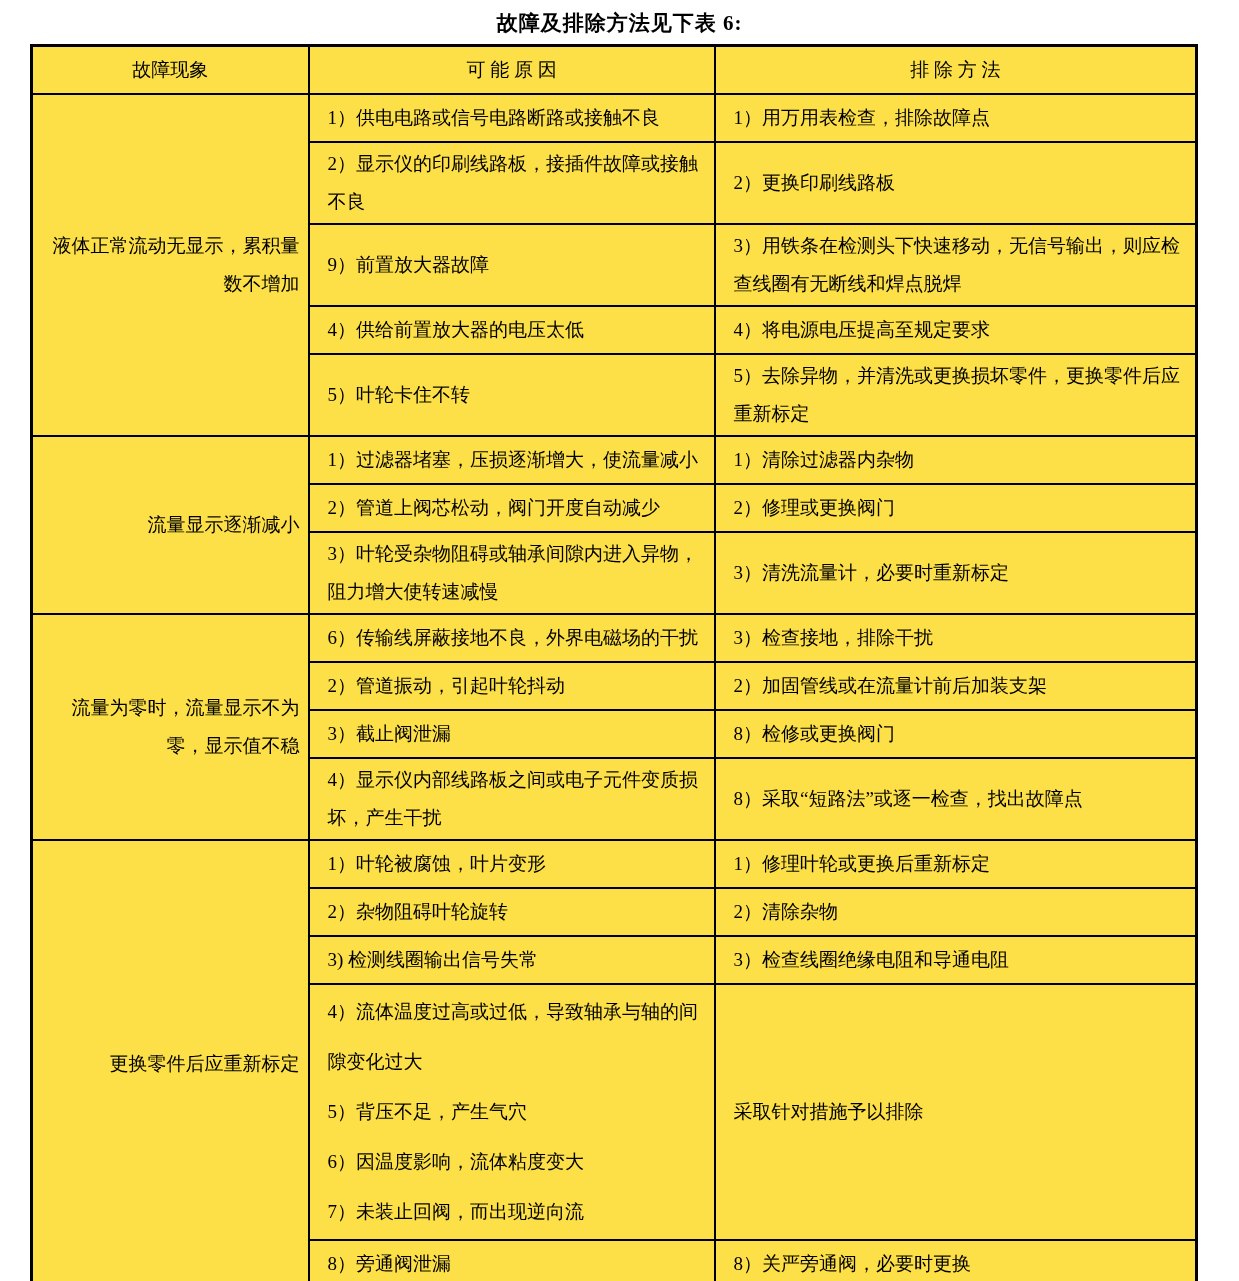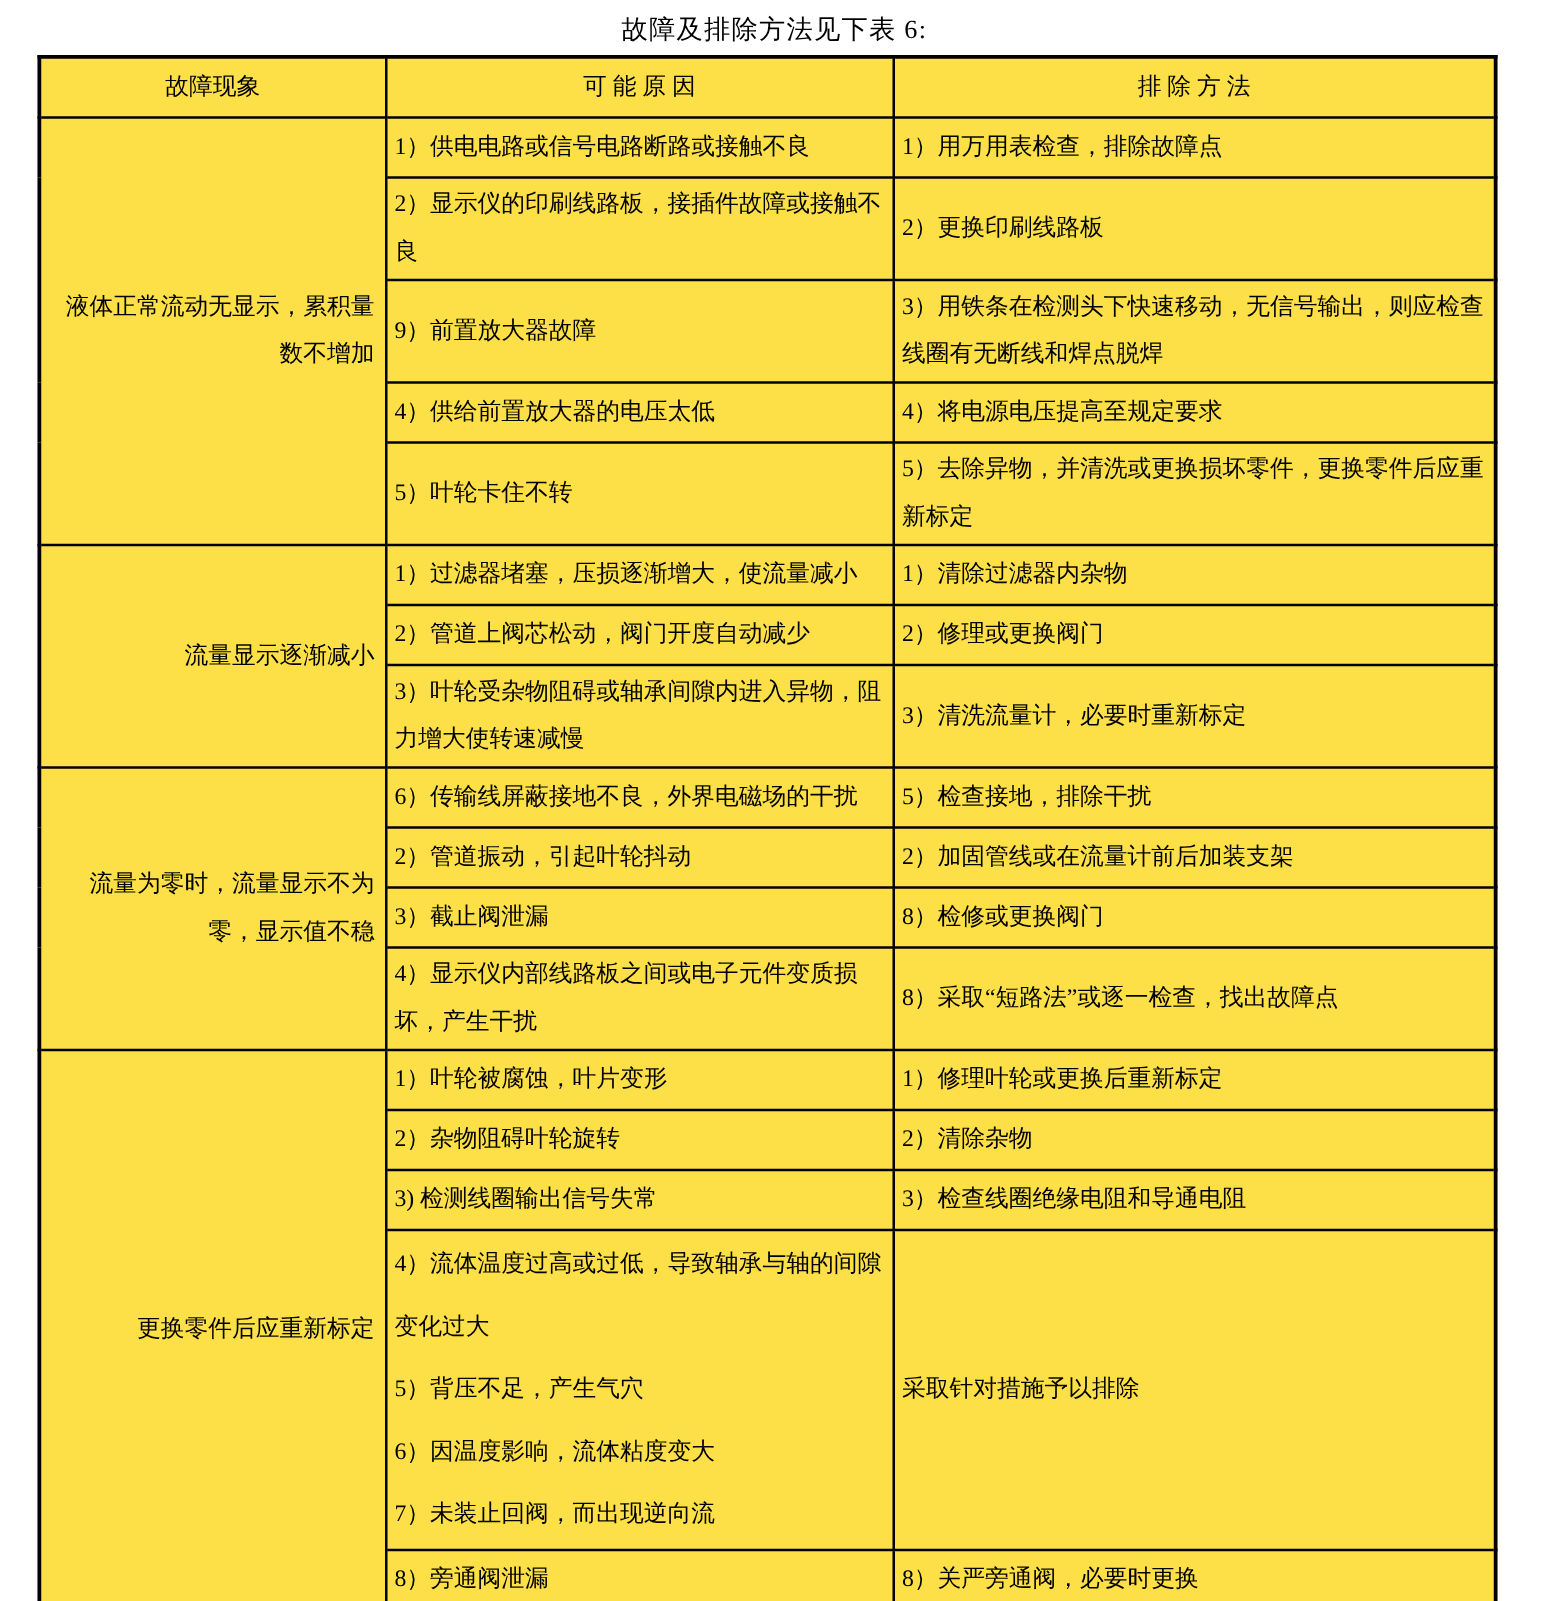--- a/index.html
+++ b/index.html
@@ -7,38 +7,38 @@
     padding: 0;
     background: #ffffff;
     width: 1239px;
     height: 1281px;
     color: #000000;
     font-family: "Liberation Serif", "DejaVu Serif", serif;
   }
   .caption {
     text-align: center;
     font-size: 21px;
-    font-weight: normal;
+    font-weight: bold;
     margin: 9px 0 7px 0;
     letter-spacing: 1px;
   }
   table.fault-table {
     table-layout: fixed;
     width: 1165px;
     margin-left: 30px;
     border-collapse: collapse;
     border: 3px solid #000;
     background: #fde047;
   }
   th, td {
     border: 2px solid #000;
     font-size: 19px;
     line-height: 38px;
     vertical-align: middle;
-    padding: 2px 8px 2px 6px;
+    padding: 2px 8px 2px 18px;
     word-break: break-all;
     overflow-wrap: anywhere;
   }
   th {
     font-weight: normal;
     text-align: center;
     height: 42px;
     line-height: 30px;
     padding: 2px 4px;
   }
@@ -95,21 +95,21 @@
         <td class="cause">2）管道上阀芯松动，阀门开度自动减少</td>
         <td>2）修理或更换阀门</td>
       </tr>
       <tr>
         <td class="cause">3）叶轮受杂物阻碍或轴承间隙内进入异物，阻力增大使转速减慢</td>
         <td>3）清洗流量计，必要时重新标定</td>
       </tr>
       <tr>
         <td rowspan="4" class="phen">流量为零时，流量显示不为零，显示值不稳</td>
         <td class="cause">6）传输线屏蔽接地不良，外界电磁场的干扰</td>
-        <td>5）检查接地，排除干扰</td>
+        <td>3）检查接地，排除干扰</td>
       </tr>
       <tr>
         <td class="cause">2）管道振动，引起叶轮抖动</td>
         <td>2）加固管线或在流量计前后加装支架</td>
       </tr>
       <tr>
         <td class="cause">3）截止阀泄漏</td>
         <td>8）检修或更换阀门</td>
       </tr>
       <tr>

